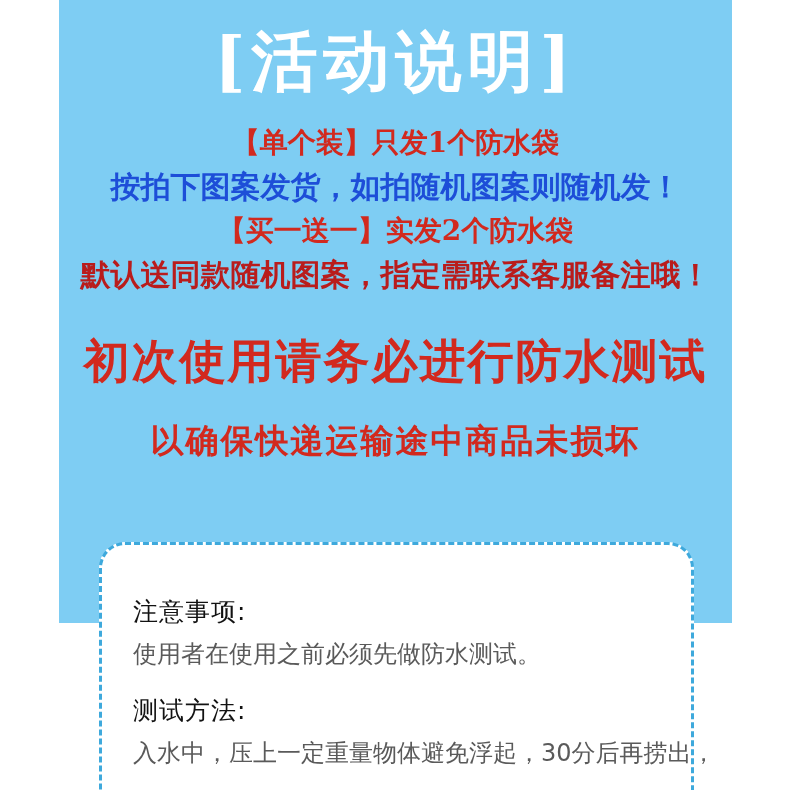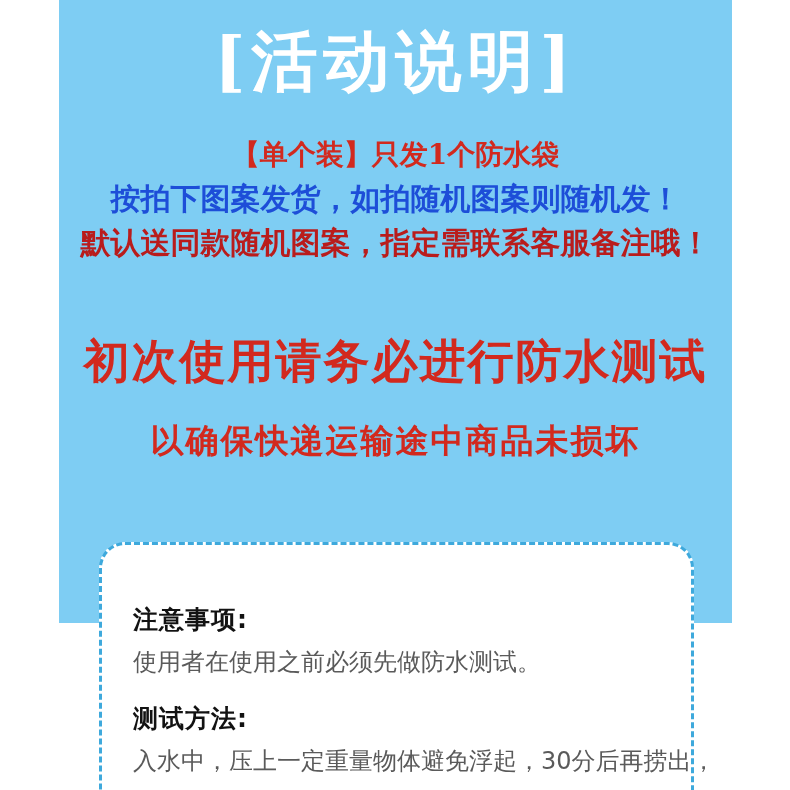--- a/index.html
+++ b/index.html
@@ -33,21 +33,21 @@
     line-height: 94px;
     font-size: 66px;
     font-weight: bold;
     letter-spacing: 6px;
     white-space: nowrap;
   }
   .promo-lines {
     position: absolute;
     left: -40px;   
     right: -40px;
-    top: 133px;
+    top: 121px;
   }
   .promo-line {
     line-height: 44px;
     font-weight: bold;
     white-space: nowrap;
   }
   .promo-line.size-red   { font-size: 28px; }
   .promo-line.size-white { font-size: 30px; }
   .warning-title {
     position: absolute;
@@ -82,23 +82,23 @@
     box-sizing: border-box;
     border-width: 3px;
     border-style: dashed;
     border-radius: 26px;
     padding: 52px 28px 0 31px;
     background: #ffffff;
   }
   .notice-heading {
     font-size: 25px;
     line-height: 30px;
-    font-weight: bold;
+    font-weight: normal;
     color: #121212;
-    margin: 8px 0 10px 0;
+    margin: 0 0 10px 0;
     letter-spacing: 1px;
     white-space: nowrap;
   }
   .notice-text {
     font-size: 24px;
     line-height: 34px;
     color: #5a5a5a;
     margin: 0;
     white-space: nowrap;
   }
@@ -109,20 +109,21 @@
 </head>
 <body>
 
 <div class="banner" style="background-color: rgb(126, 205, 243);">
 
   <div class="banner-title" style="color: rgb(255, 255, 255);">[活动说明]</div>
 
   <div class="promo-lines">
     <div class="promo-line size-red" style="color: rgb(210, 41, 30);">【单个装】只发1个防水袋</div>
     <div class="promo-line size-white" style="color: #1d4ed8;">按拍下图案发货，如拍随机图案则随机发！</div>
+    <div class="promo-line size-red" style="color: rgb(210, 41, 30);">【买一送一】实发2个防水袋</div>
     <div class="promo-line size-white" style="color: #b91c1c;">默认送同款随机图案，指定需联系客服备注哦！</div>
   </div>
 
   <div class="warning-title" style="color: rgb(210, 41, 30);">初次使用请务必进行防水测试</div>
 
   <div class="warning-subtitle" style="color: rgb(210, 41, 30);">以确保快递运输途中商品未损坏</div>
 </div>
 
 <div class="notice-box" style="border-color: rgb(62, 169, 220);">
 

